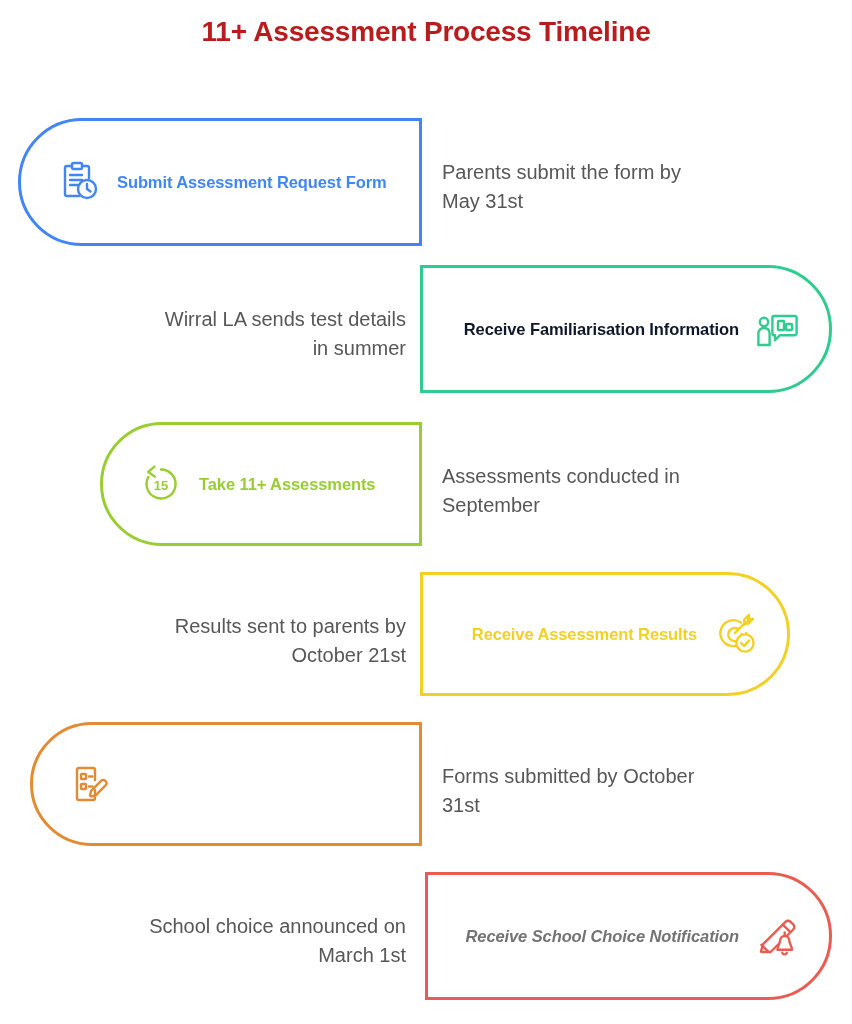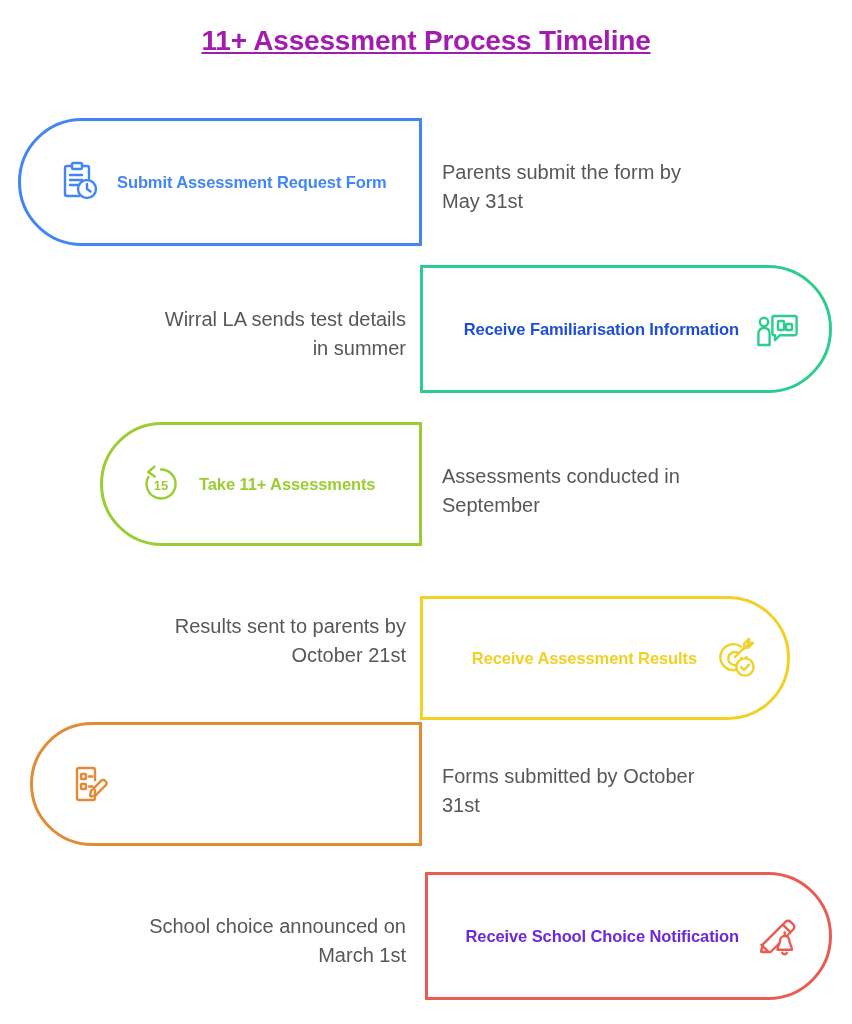--- a/index.html
+++ b/index.html
@@ -13,28 +13,27 @@
     position: relative;
     width: 852px;
     height: 1024px;
     overflow: hidden;
     background: #ffffff;
   }
 
   
   #title {
     position: absolute;
-    left: 0; top: 25px;
+    left: 0; top: 16px;
     width: 852px;
     text-align: center;
     font-size: 28px;
     font-weight: 700;
     letter-spacing: -0.2px;
-    color: #a21caf;
-    text-decoration: underline;
+    color: #b91c1c;
   }
 
   
   .row { position: absolute; left: 0; width: 852px; }
 
   .pill {
     position: absolute;
     border-style: solid;
     border-width: 3px;
     background: transparent;
@@ -100,21 +99,21 @@
         </span>
         <span class="step-label" style="color:#4285F4;">Submit Assessment Request Form</span>
       </div>
     </div>
     <div class="desc align-left" style="left:442px; top:158px; width:260px;">Parents submit the form by May 31st</div>
   </div>
 
   <div class="row">
     <div class="pill right-cap" style="left:420px; top:265px; width:412px; height:128px; border-color:#2ECC8F;">
       <div class="pill-inner">
-        <span class="step-label" style="color:#1d4ed8;">Receive Familiarisation Information</span>
+        <span class="step-label" style="color:#0f172a;">Receive Familiarisation Information</span>
         <span class="step-icon">
           <svg viewBox="0 0 48 48" fill="none" stroke="#2ECC8F" stroke-width="2.4" stroke-linecap="round" stroke-linejoin="round">
             <circle cx="11" cy="17" r="4.2"></circle>
             <path d="M11 23c-3.6 0-5.6 2.3-5.6 5.4V40h3.4l.6 0h3.2l.6 0h3.4V28.4C16.6 25.3 14.6 23 11 23z"></path>
             <path d="M21 11h21a1.6 1.6 0 0 1 1.6 1.6v16A1.6 1.6 0 0 1 42 30.2H27l-5 5v-5h-1a1.6 1.6 0 0 1-1.6-1.6v-16A1.6 1.6 0 0 1 21 11z"></path>
             <rect x="25" y="16" width="6" height="9" rx="0.8"></rect>
             <rect x="33" y="19" width="6" height="6" rx="0.8"></rect>
           </svg>
         </span>
       </div>
@@ -132,21 +131,21 @@
             <text x="24" y="29.5" text-anchor="middle" font-family="'Liberation Sans', sans-serif" font-size="13" font-weight="700" fill="#9ACD32" stroke="none">15</text>
           </svg>
         </span>
         <span class="step-label" style="color:#9ACD32;">Take 11+ Assessments</span>
       </div>
     </div>
     <div class="desc align-left" style="left:442px; top:462px; width:260px;">Assessments conducted in September</div>
   </div>
 
   <div class="row">
-    <div class="pill right-cap" style="left:420px; top:596px; width:370px; height:124px; border-color:#F2D024;">
+    <div class="pill right-cap" style="left:420px; top:572px; width:370px; height:124px; border-color:#F2D024;">
       <div class="pill-inner">
         <span class="step-label" style="color:#F2D024;">Receive Assessment Results</span>
         <span class="step-icon">
           <svg viewBox="0 0 48 48" fill="none" stroke="#F2D024" stroke-width="2.4" stroke-linecap="round" stroke-linejoin="round">
             <path d="M30 12.6A13 13 0 1 0 35.4 23"></path>
             <path d="M26.6 18.6A6.6 6.6 0 1 0 30.4 24"></path>
             <path d="M24 23l9.5-9.5"></path>
             <path d="M33.3 13.6v-4.1l4.6-4.6v5l-5 5z"></path>
             <path d="M33.3 13.6h4.1l4.6-4.6h-5"></path>
             <circle cx="34" cy="33" r="8.6" fill="#ffffff"></circle>
@@ -172,21 +171,21 @@
           </svg>
         </span>
       </div>
     </div>
     <div class="desc align-left" style="left:442px; top:762px; width:260px;">Forms submitted by October 31st</div>
   </div>
 
   <div class="row">
     <div class="pill right-cap" style="left:425px; top:872px; width:407px; height:128px; border-color:#EA5C52;">
       <div class="pill-inner">
-        <span class="step-label" style="color:#6d28d9;">Receive School Choice Notification</span>
+        <span class="step-label" style="color:#737373;font-style:italic;">Receive School Choice Notification</span>
         <span class="step-icon">
           <svg viewBox="0 0 48 48" fill="none" stroke="#EA5C52" stroke-width="2.4" stroke-linecap="round" stroke-linejoin="round">
             <path d="M8 39.5l1.9-7.1L32.5 9.8a3.6 3.6 0 0 1 5.1 0l2.6 2.6a3.6 3.6 0 0 1 0 5.1L17.6 40H10z"></path>
             <path d="M29.8 12.6l7.6 7.6"></path>
             <path d="M8.4 32.8l6.8 6.8"></path>
             <path d="M24.5 37.8c0-4.1 2.6-6.1 2.6-9.2a4.6 4.6 0 1 1 9.2 0c0 3.1 2.6 5.1 2.6 9.2z" fill="#ffffff"></path>
             <path d="M29.3 40.8a2.4 2.4 0 0 0 4.5 0"></path>
             <path d="M31.7 22.6v-2.2"></path>
           </svg>
         </span>

